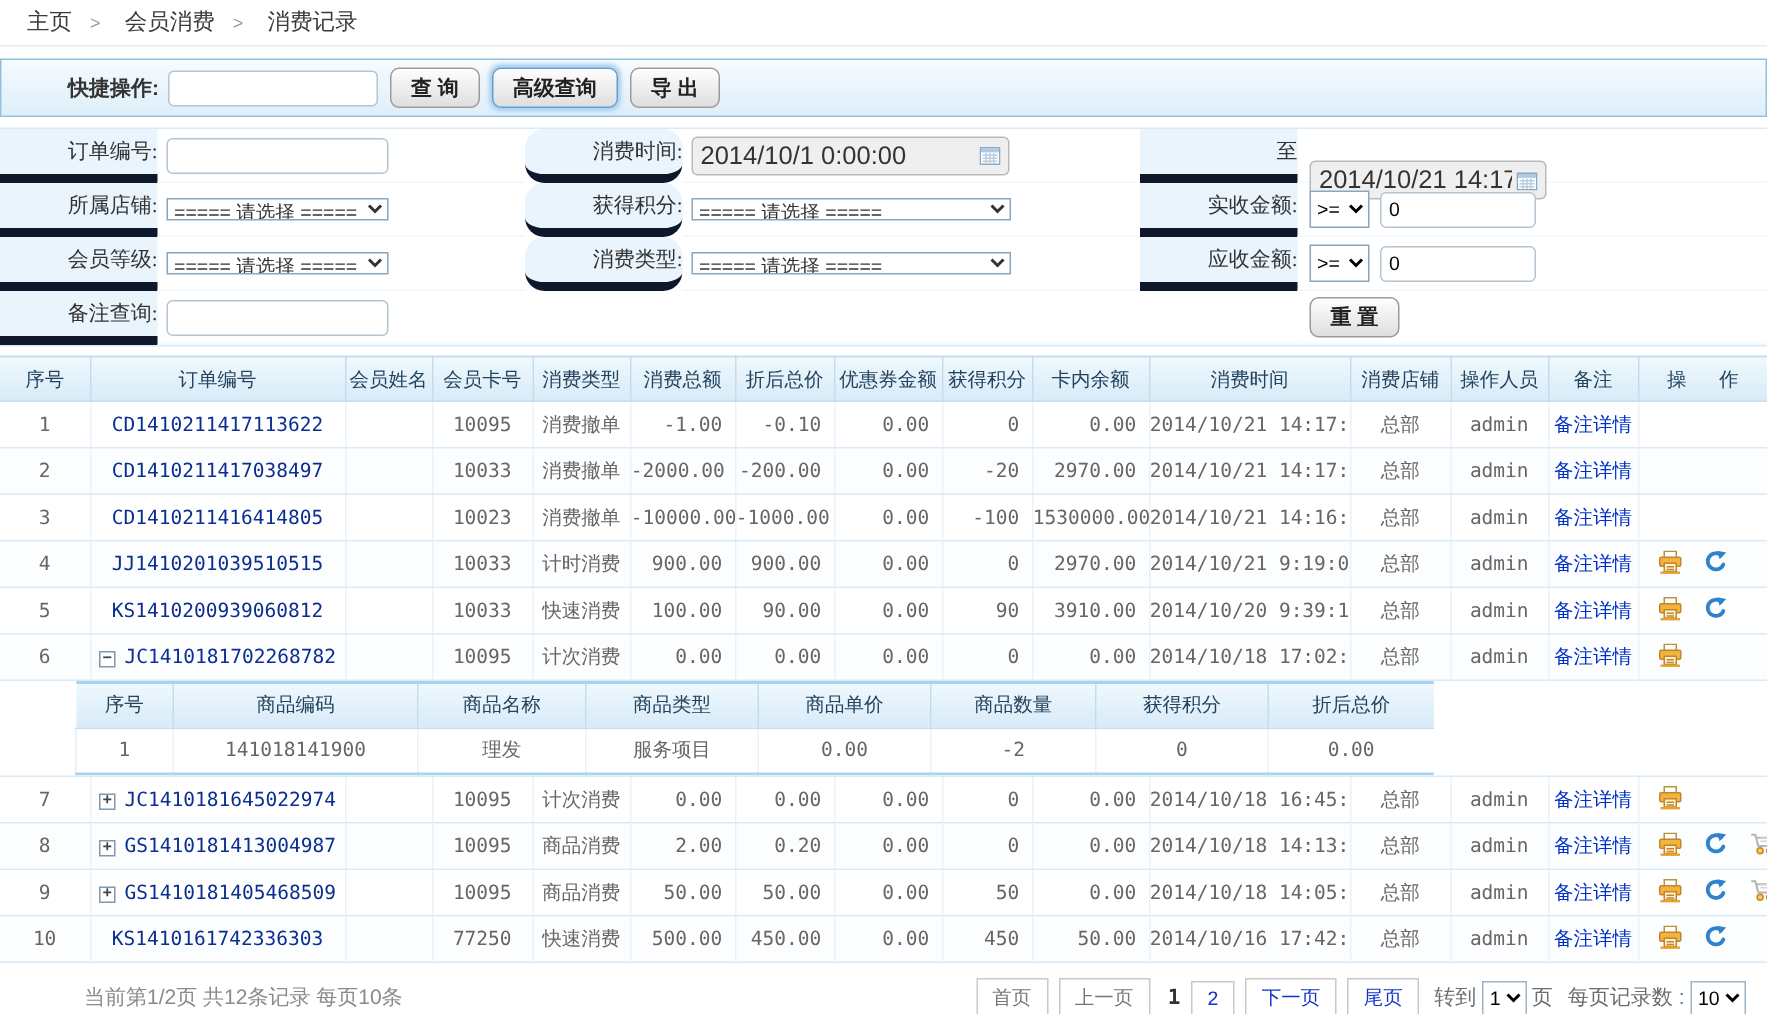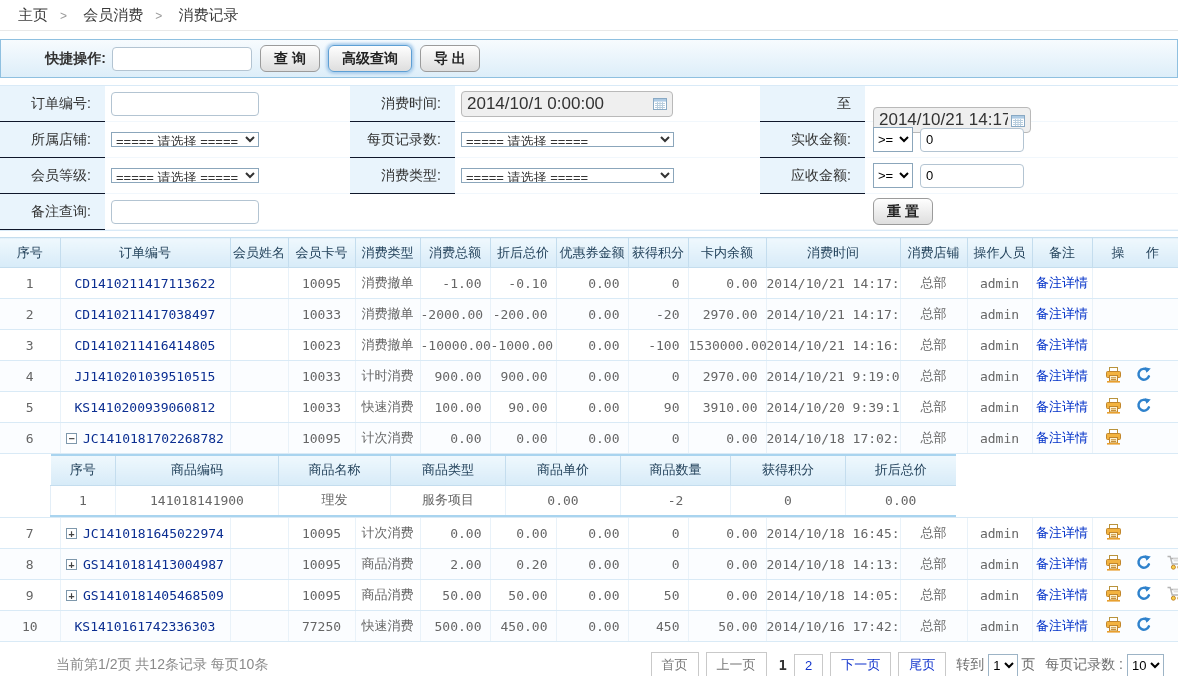--- a/index.html
+++ b/index.html
@@ -21,22 +21,22 @@
     font-family:"Liberation Sans",sans-serif; font-size:13px; background:#fff; }
   .btn { margin-left:8px; height:27px; padding:0 13px; border:1px solid #9b9b9b; border-radius:6px;
     background:linear-gradient(#fefefe,#dedede); font-family:"Liberation Sans",sans-serif;
     font-size:14px; font-weight:bold; color:#222; cursor:pointer; }
   .btn.active { border:1px solid #5d9fd4; box-shadow:0 0 3px 2px #a9cdec; }
 
   
   .filters { margin-top:7px; border-top:1px solid #d9eaf7; border-bottom:1px solid #d9eaf7; }
   .frow { display:flex; height:36px; }
   .fcell { display:flex; align-items:center; border-bottom:1px solid #f1f7fc; }
-  .fcell.blue { background:#e9f4fc; justify-content:flex-end; padding-right:14px; border-bottom:1px solid #0f172a; }
-  .w1 { width:105px; } .w2 { width:245px; padding-left:6px; } .w3 { width:105px; }
+  .fcell.blue { background:#e9f4fc; justify-content:flex-end; padding-right:0; border-bottom:6px solid #0f172a;font-family:Liberation Serif, serif; }
+  .w1 { width:105px; } .w2 { width:245px; padding-left:6px; } .w3 { width:105px;border-radius:13px; }
   .w4 { width:305px; padding-left:6px; } .w5 { width:105px; } .w6 { width:313px; padding-left:8px; }
   select.sel { width:148px; height:15px; border:1px solid #8ba6bb; background:#fff;
     font-family:"Liberation Sans",sans-serif; font-size:13px; color:#333; }
   select.sel.wide { width:213px; }
   .datebox { display:flex; align-items:center; width:212px; height:26px; background:#efefef;
     border:1px solid #b9b9b9; border-radius:4px; padding:0 5px; }
   .datebox.narrow { width:158px;margin-top:33px; }
   .datebox input { flex:1; min-width:0; border:none; background:transparent; font-size:17px; color:#333;
     font-family:"Liberation Sans",sans-serif; outline:none; }
   .cal { display:inline-flex; margin-left:3px; cursor:pointer; }
@@ -149,21 +149,21 @@
         </span>
       </div>
     </div>
   </div>
 
   <div class="frow">
     <div class="fcell blue w1">所属店铺:</div>
     <div class="fcell w2">
         <select class="sel"><option>===== 请选择 =====</option></select>
       </div>
-    <div class="fcell blue w3">每页记录数:</div>
+    <div class="fcell blue w3">获得积分:</div>
     <div class="fcell w4">
         <select class="sel wide"><option>===== 请选择 =====</option></select>
       </div>
     <div class="fcell blue w5">实收金额:</div>
     <div class="fcell w6">
       <select class="opsel"><option>&gt;=</option></select>
       <input class="amount" value="0" style="">
     </div>
   </div>
 

